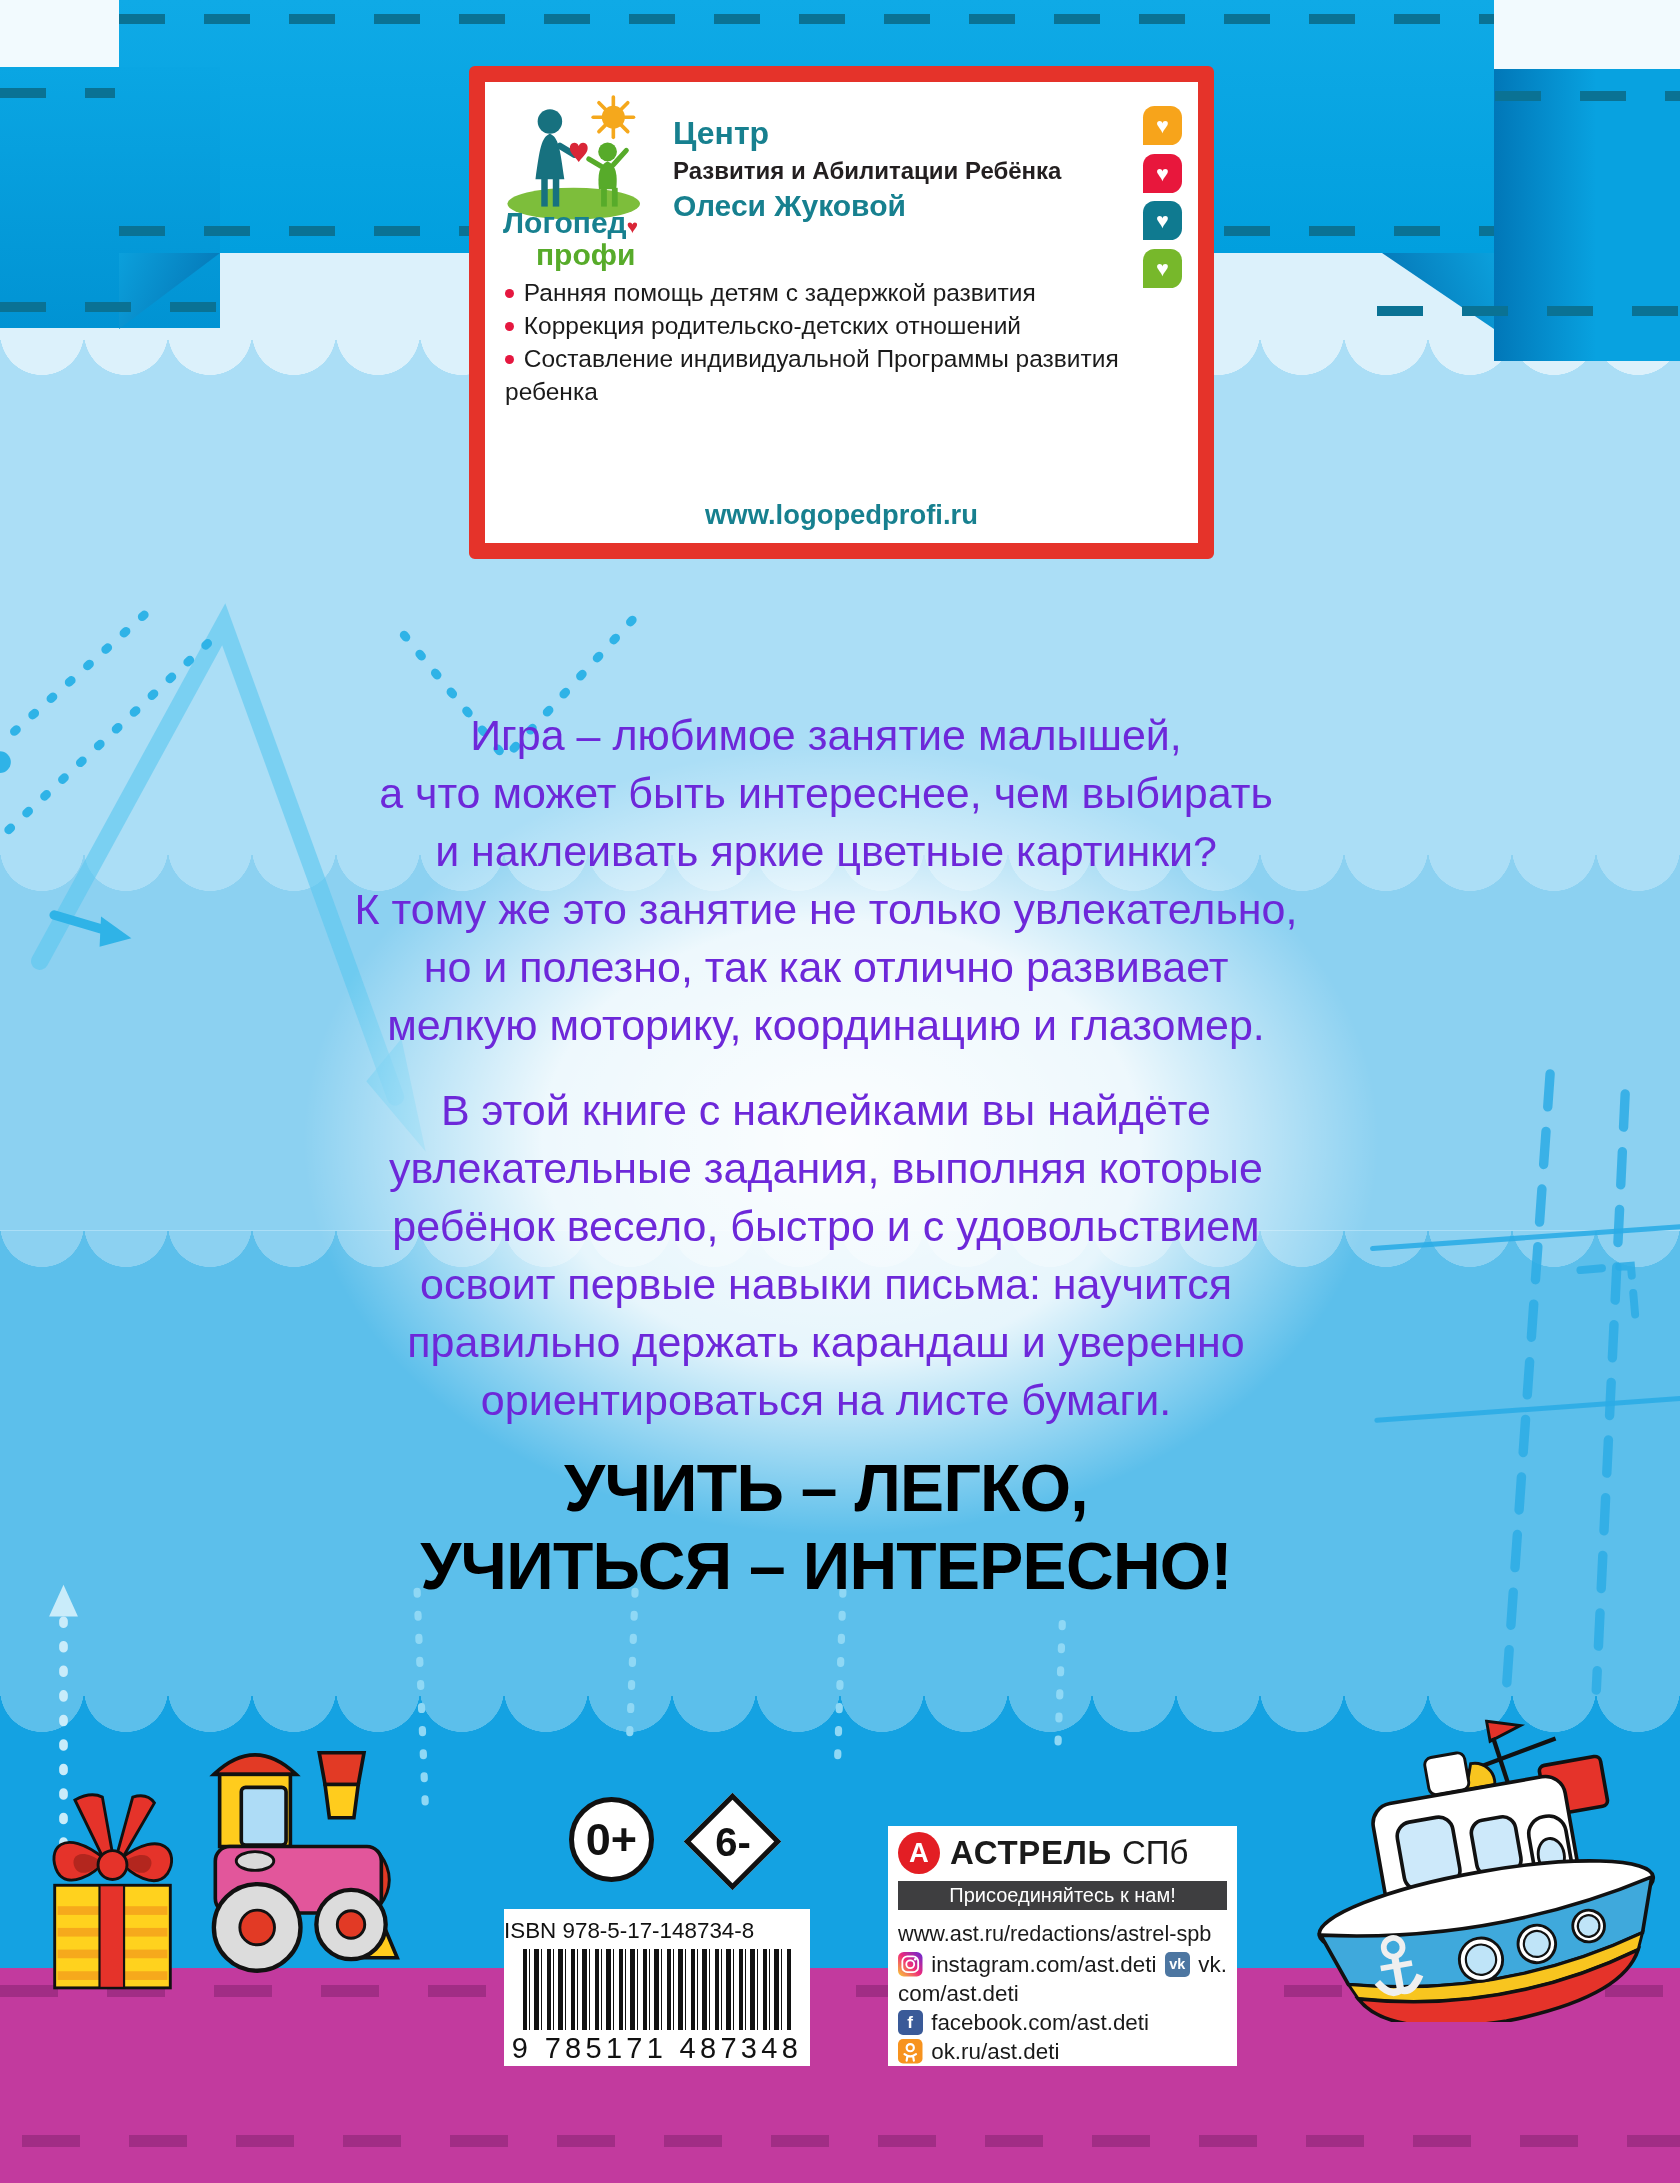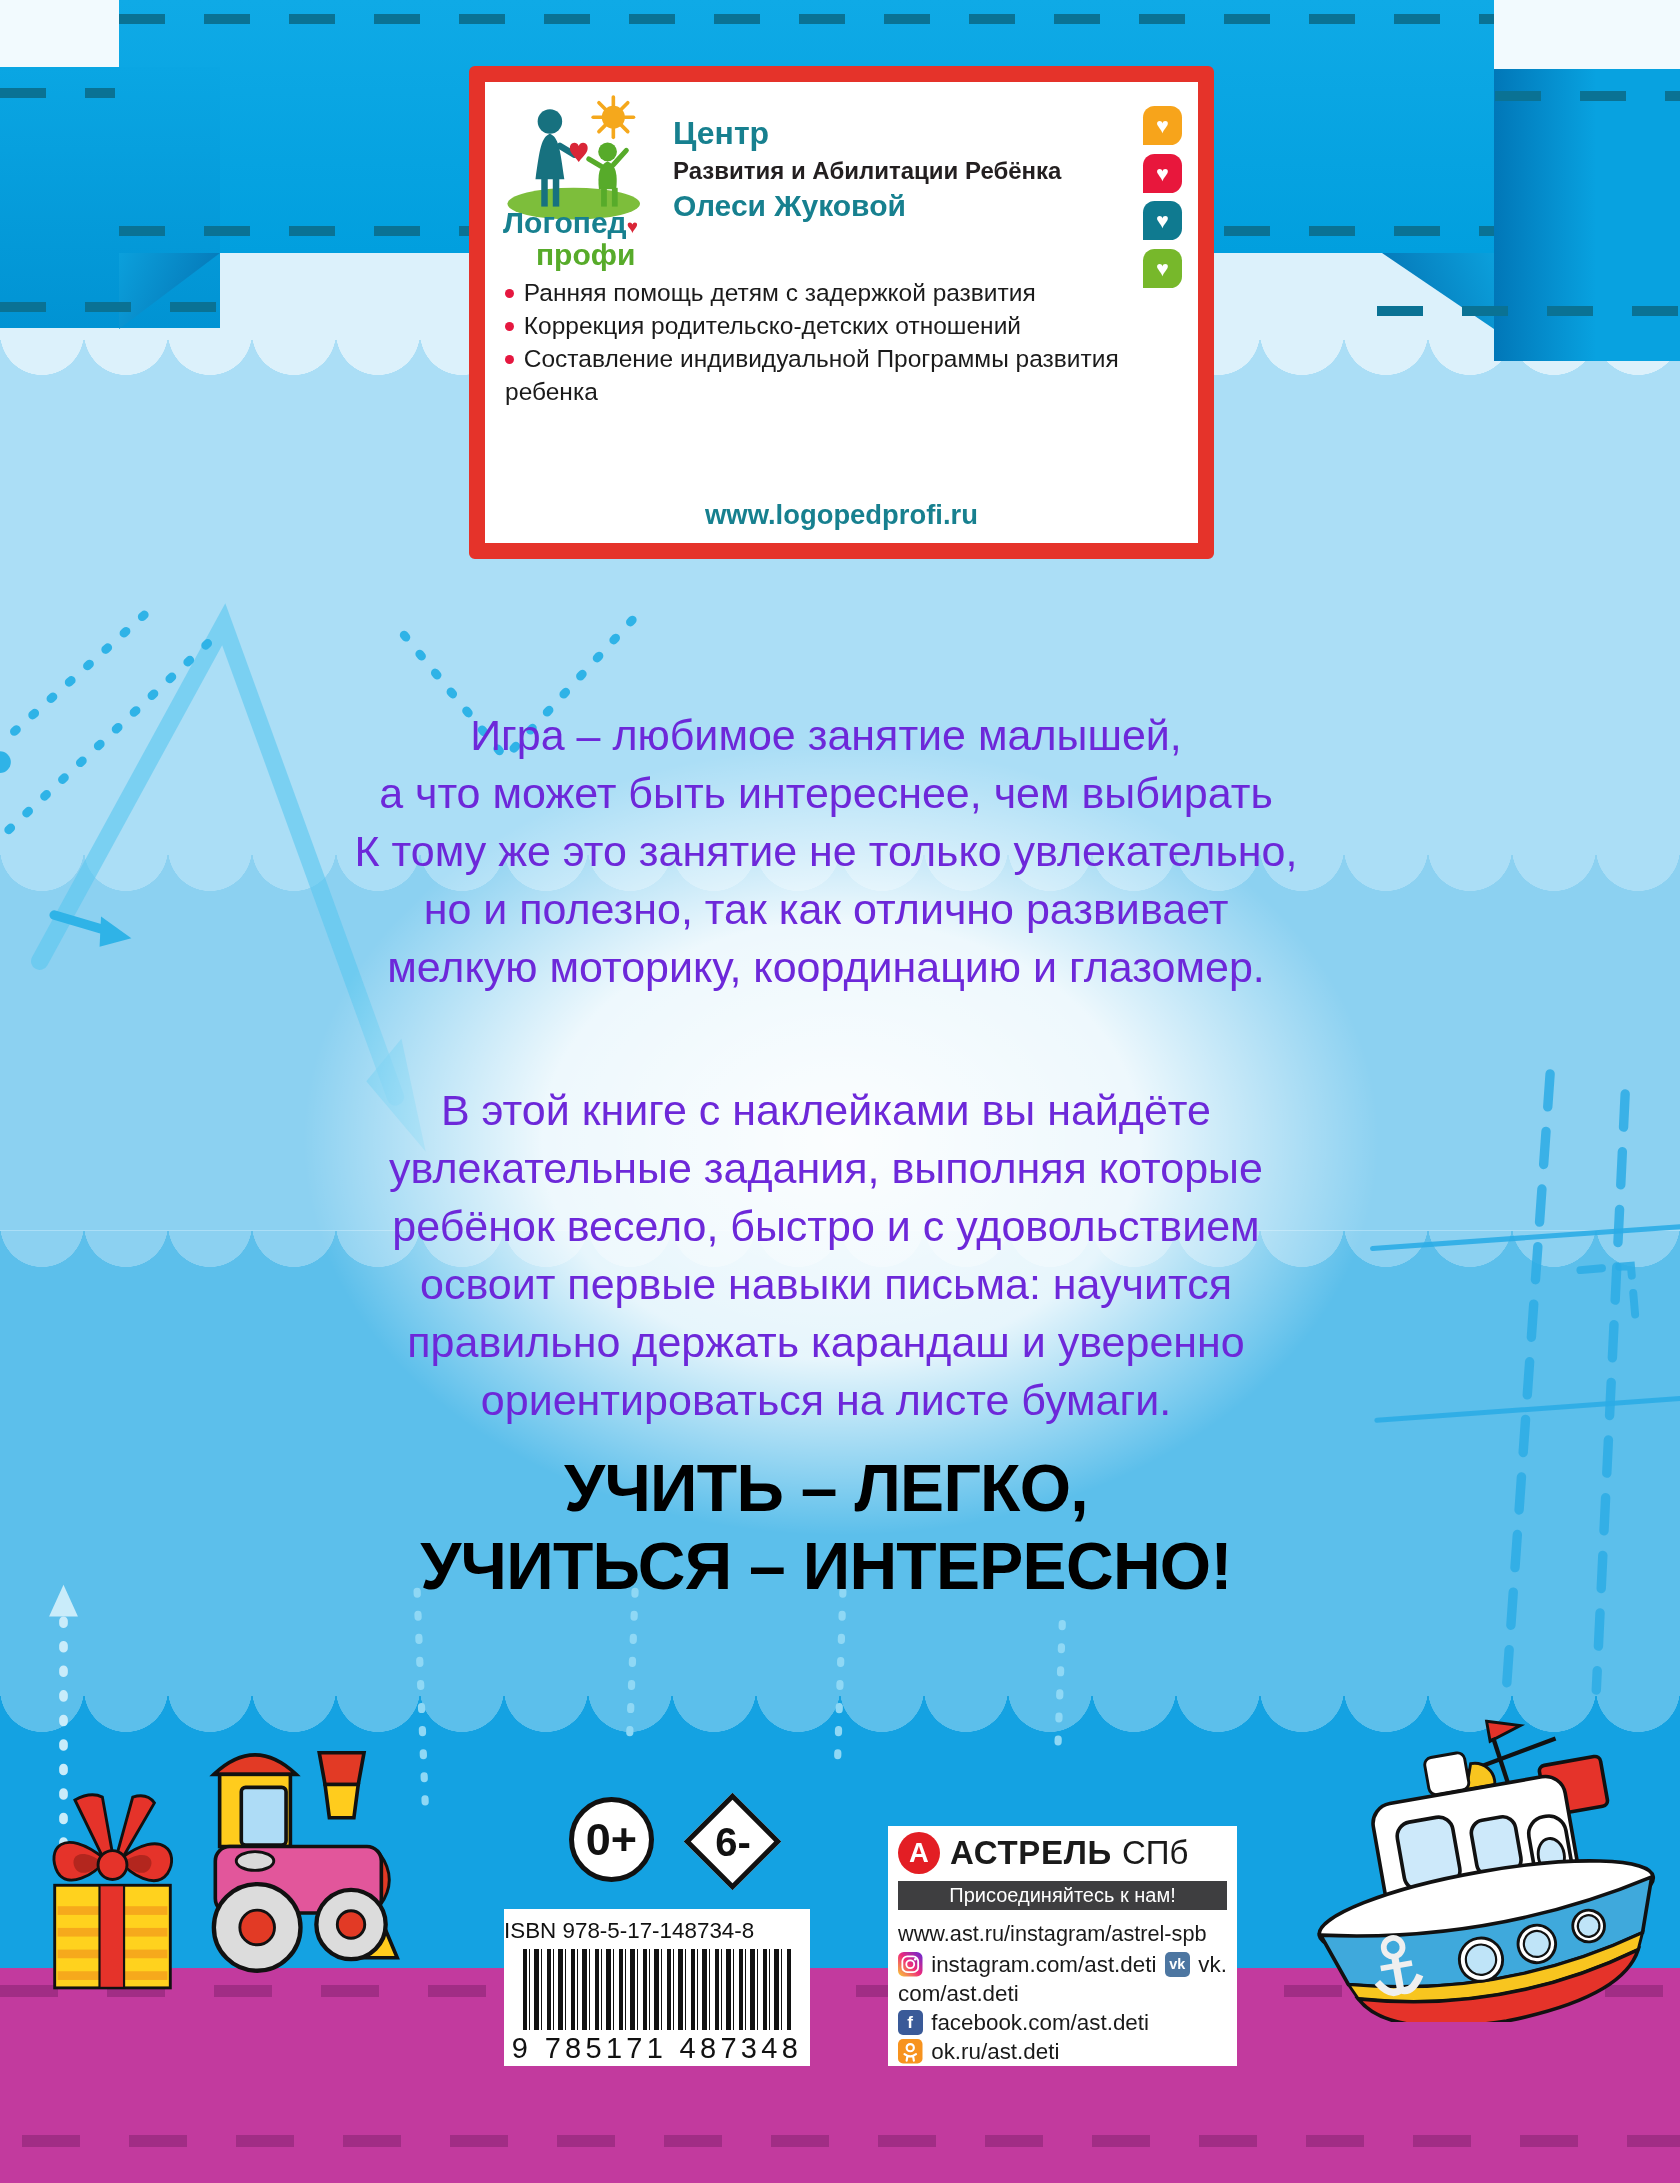--- a/index.html
+++ b/index.html
@@ -161,20 +161,21 @@
   <div class="abs teal" style="left:469px;top:499px;width:745px;text-align:center;font-size:27.4px;font-weight:bold">www.logopedprofi.ru</div>
 
   <div class="heart h1" style="top:106px"></div>
   <div class="heart h2" style="top:154px"></div>
   <div class="heart h3" style="top:201px"></div>
   <div class="heart h4" style="top:249px"></div>
 
   <div class="abs" style="left:43px;top:706px;width:1566px">
     <div class="pline">Игра – любимое занятие малышей,</div>
     <div class="pline">а что может быть интереснее, чем выбирать</div>
+    <div class="pline">и наклеивать яркие цветные картинки?</div>
     <div class="pline">К тому же это занятие не только увлекательно,</div>
     <div class="pline">но и полезно, так как отлично развивает</div>
     <div class="pline">мелкую моторику, координацию и глазомер.</div>
   </div>
   <div class="abs" style="left:43px;top:1081px;width:1566px">
     <div class="pline">В этой книге с наклейками вы найдёте</div>
     <div class="pline">увлекательные задания, выполняя которые</div>
     <div class="pline">ребёнок весело, быстро и с удовольствием</div>
     <div class="pline">освоит первые навыки письма: научится</div>
     <div class="pline">правильно держать карандаш и уверенно</div>
@@ -264,21 +265,21 @@
   <div class="barcode"></div>
   <div class="abs" style="left:504px;top:2032px;width:306px;text-align:center;font-size:29px;letter-spacing:4.3px;color:#111">9 785171 487348</div>
 
   <div class="whitebox" style="left:888px;top:1826px;width:349px;height:240px"></div>
   <div class="brandrow">
     <div class="brand-a">А</div>
     <span style="font-size:33px;font-weight:bold;color:#1A1A1A;letter-spacing:0.7px">АСТРЕЛЬ</span>
     <span style="font-size:33px;color:#1A1A1A">СПб</span>
   </div>
   <div class="joinbar">Присоединяйтесь к нам!</div>
-  <div class="abs" style="left:898px;top:1921px;font-size:21.7px;color:#1A1A1A">www.ast.ru/instagram/astrel-spb</div>
+  <div class="abs" style="left:898px;top:1921px;font-size:21.7px;color:#1A1A1A">www.ast.ru/redactions/astrel-spb</div>
 
   <div class="abs" style="left:898px;top:1950px;width:333px">
     <div class="soc">
       <svg width="24.5" height="24.5" viewBox="0 0 34 34" style="flex:0 0 auto">
         <defs>
             <linearGradient id="ig" x1="0" y1="1" x2="1" y2="0">
           <stop offset="0" stop-color="#F9CE34"></stop>
               <stop offset="0.5" stop-color="#EE2A7B"></stop>
               <stop offset="1" stop-color="#6228D7"></stop>
         </linearGradient>

